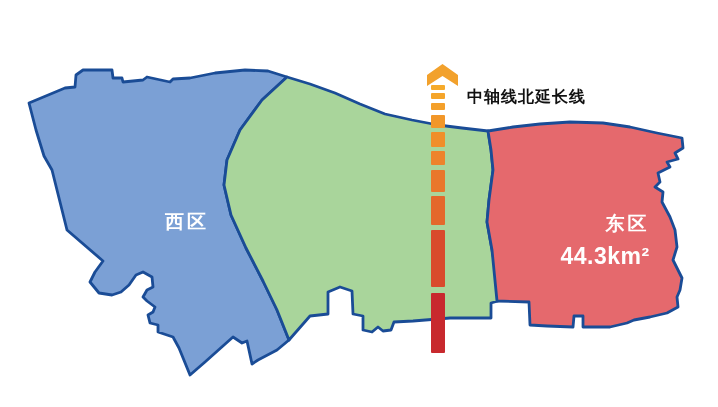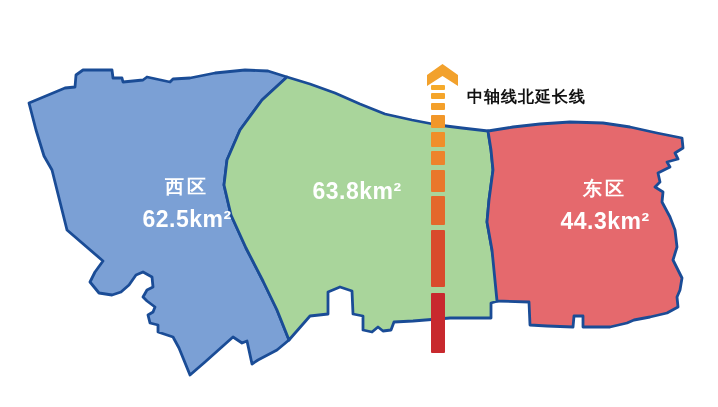--- a/index.html
+++ b/index.html
@@ -22,25 +22,26 @@
     font-weight: bold;
     color: #111111;
     letter-spacing: 1px;
     white-space: nowrap;
   }
   .region-label {
     position: absolute;
     transform: translateX(-50%);
     display: flex;
     flex-direction: column;
-    align-items: center;
+    align-items: flex-end;
     gap: 10px;
     color: #ffffff;
     text-align: center;
     white-space: nowrap;
+    margin-top: 35px;
   }
   .region-label .rname {
     font-size: 19px;
     font-weight: bold;
     letter-spacing: 3px;
     line-height: 20px;
   }
   .region-label .rarea {
     font-size: 23px;
     font-weight: bold;
@@ -92,25 +93,23 @@
         <rect x="431" y="293" width="14" height="60" rx="1" fill="#C8292E"></rect>
       </g>
 
     <path d="M 427,86 L 427,75 L 442.5,64 L 458,75 L 458,86 L 442.5,76 Z" fill="#F2A12C"></path>
   </svg>
 
   <div class="axis-label">中轴线北延长线</div>
 
   <div class="region-label label-west">
     <div class="rname">西区</div>
-    <div class="rarea">62.5km²</div>
   </div>
 
   <div class="region-label label-green">
-    <div class="rarea">63.8km²</div>
   </div>
 
   <div class="region-label label-east">
     <div class="rname">东区</div>
     <div class="rarea">44.3km²</div>
   </div>
 
 </div>
 
 </body></html>

